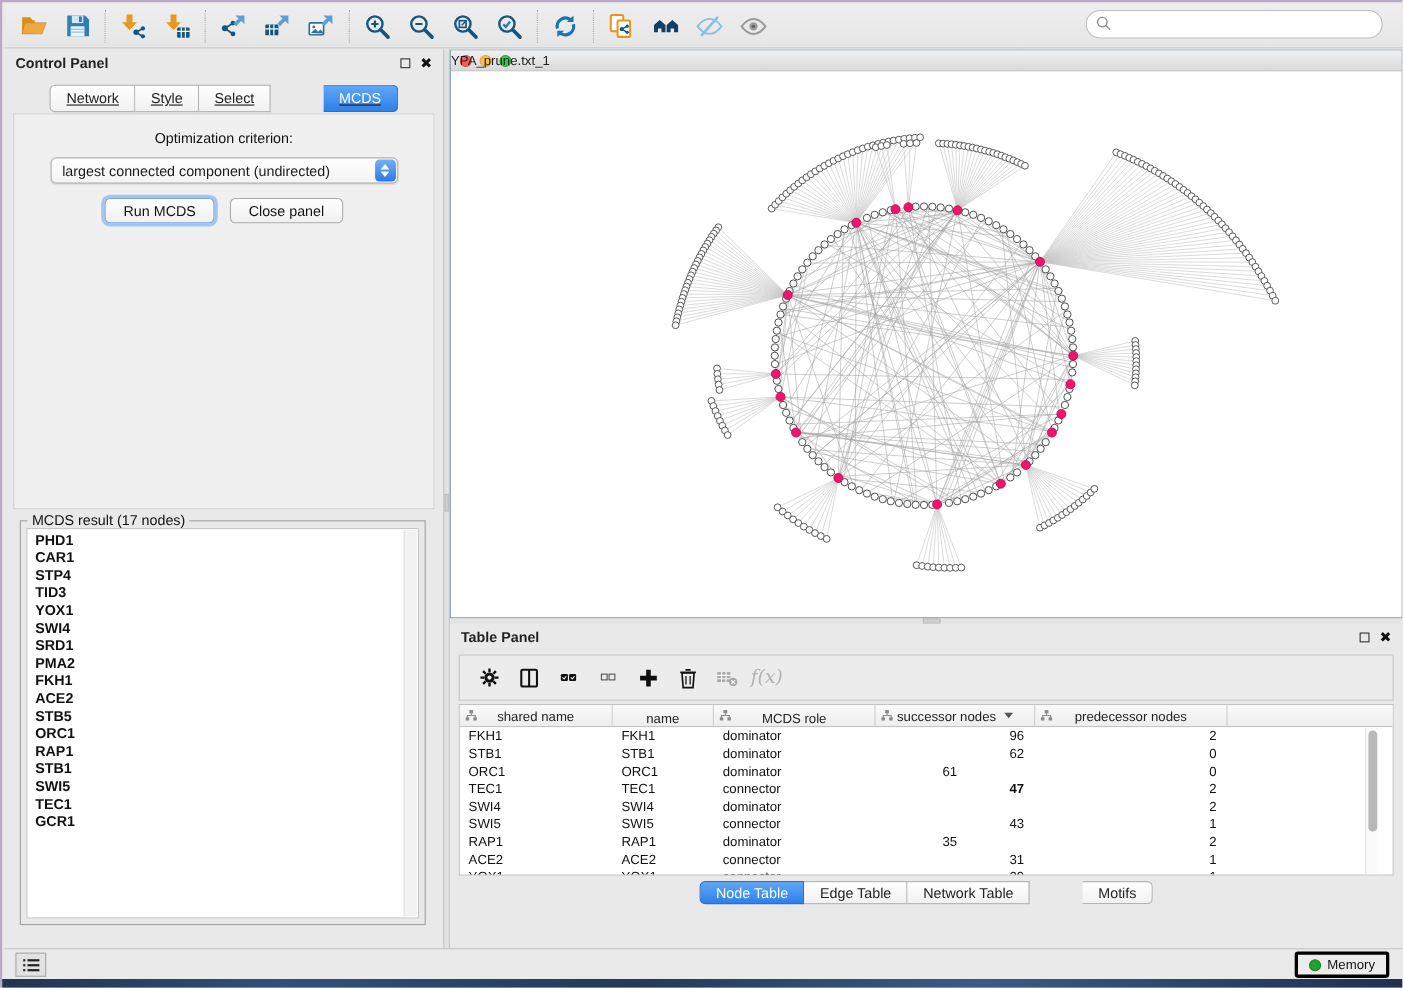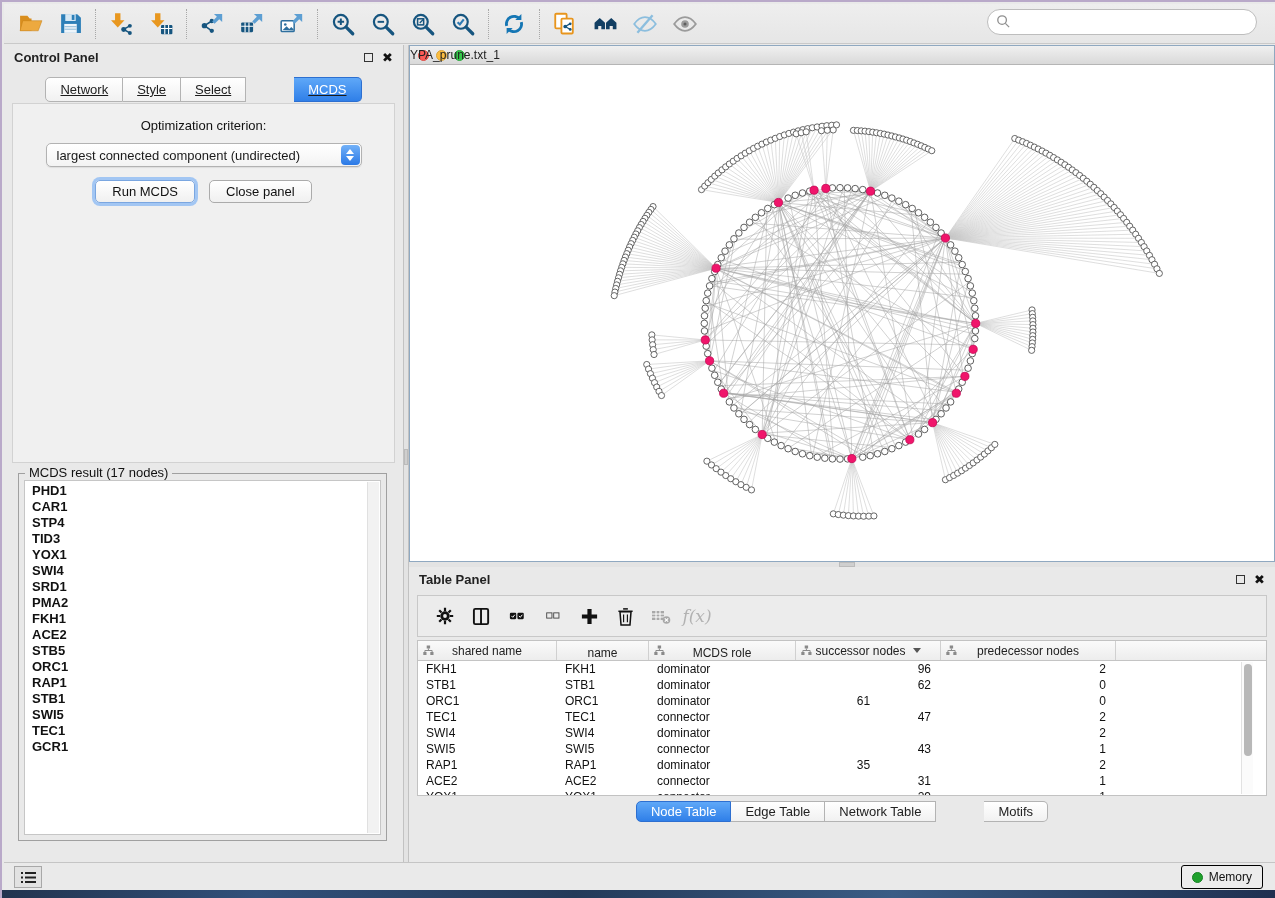--- a/index.html
+++ b/index.html
@@ -82,21 +82,21 @@
   .t-cell.right { padding-right:10px; text-align:right; }
   #tp-vscroll { position:absolute; top:21px; right:13px; bottom:1px; width:12px; background:#fbfbfb; border-left:1px solid #e2e2e2; }
   #tp-thumb { position:absolute; left:2px; top:2px; width:8px; height:92px; border-radius:4px; background:#b8b8b8; cursor:pointer; }
 
   #tp-tabs { position:absolute; left:0; right:0; bottom:40px; display:flex; justify-content:center; }
   #tp-tabs .seg-tab { height:21px; font-size:13px; }
 
   
   #status-bar { position:absolute; left:2px; right:0; bottom:8px; height:28px; background:#eaeaea; border-top:1px solid #c5c5c5; }
   #list-btn { position:absolute; left:10px; top:3px; width:28px; height:22px; background:#e2e2e2; border:1px solid #a8a8a8; display:flex; align-items:center; justify-content:center; cursor:pointer; }
-  #memory-btn { position:absolute; right:12px; top:2px; height:24px; background:#ececec; border:1px solid #000000; border-radius:3px; display:flex; align-items:center; gap:6px; padding:0 10px; font-size:12px; color:#111; cursor:pointer; }
+  #memory-btn { position:absolute; right:12px; top:2px; height:24px; background:#ececec; border:3px solid #000000; border-radius:3px; display:flex; align-items:center; gap:6px; padding:0 10px; font-size:12px; color:#111; cursor:pointer; }
   #mem-dot { width:11px; height:11px; border-radius:50%; background:#1fa12d; border:1px solid #168223; }
   #wallpaper { position:absolute; left:0; right:0; bottom:0; height:8px; background:linear-gradient(90deg,#22344f,#31507a 20%,#243a59 45%,#3a5c85 70%,#1f3050); }
 </style>
 </head>
 <body>
 
 <div id="app">
 
   <div id="main-toolbar">
       <span class="tb-group">
@@ -1123,21 +1123,21 @@
             <div class="t-cell left" style="width: 139px;">ORC1</div>
             <div class="t-cell left" style="width: 92px;">ORC1</div>
             <div class="t-cell left" style="width: 147px;">dominator</div>
             <div class="t-cell right" style="width: 145px; text-align: center;">61</div>
             <div class="t-cell right" style="width: 175px;">0</div>
           </div>
           <div class="t-row">
             <div class="t-cell left" style="width: 139px;">TEC1</div>
             <div class="t-cell left" style="width: 92px;">TEC1</div>
             <div class="t-cell left" style="width: 147px;">connector</div>
-            <div class="t-cell right" style="width: 145px;">47</div>
+            <div class="t-cell right" style="width: 145px; font-weight: bold;">47</div>
             <div class="t-cell right" style="width: 175px;">2</div>
           </div>
           <div class="t-row">
             <div class="t-cell left" style="width: 139px;">SWI4</div>
             <div class="t-cell left" style="width: 92px;">SWI4</div>
             <div class="t-cell left" style="width: 147px;">dominator</div>
             <div class="t-cell right" style="width: 145px; margin-top: 14px;">46</div>
             <div class="t-cell right" style="width: 175px;">2</div>
           </div>
           <div class="t-row">

